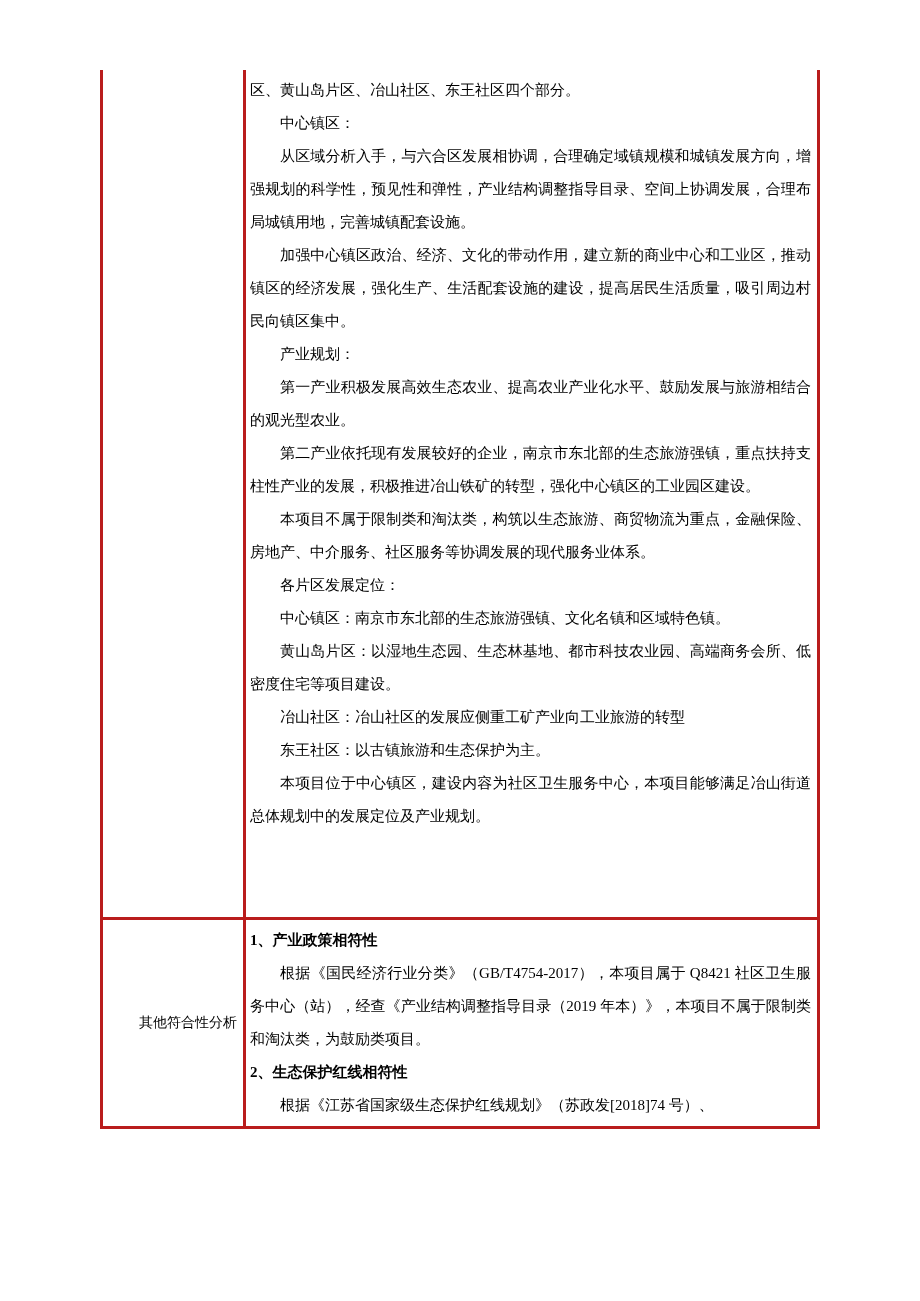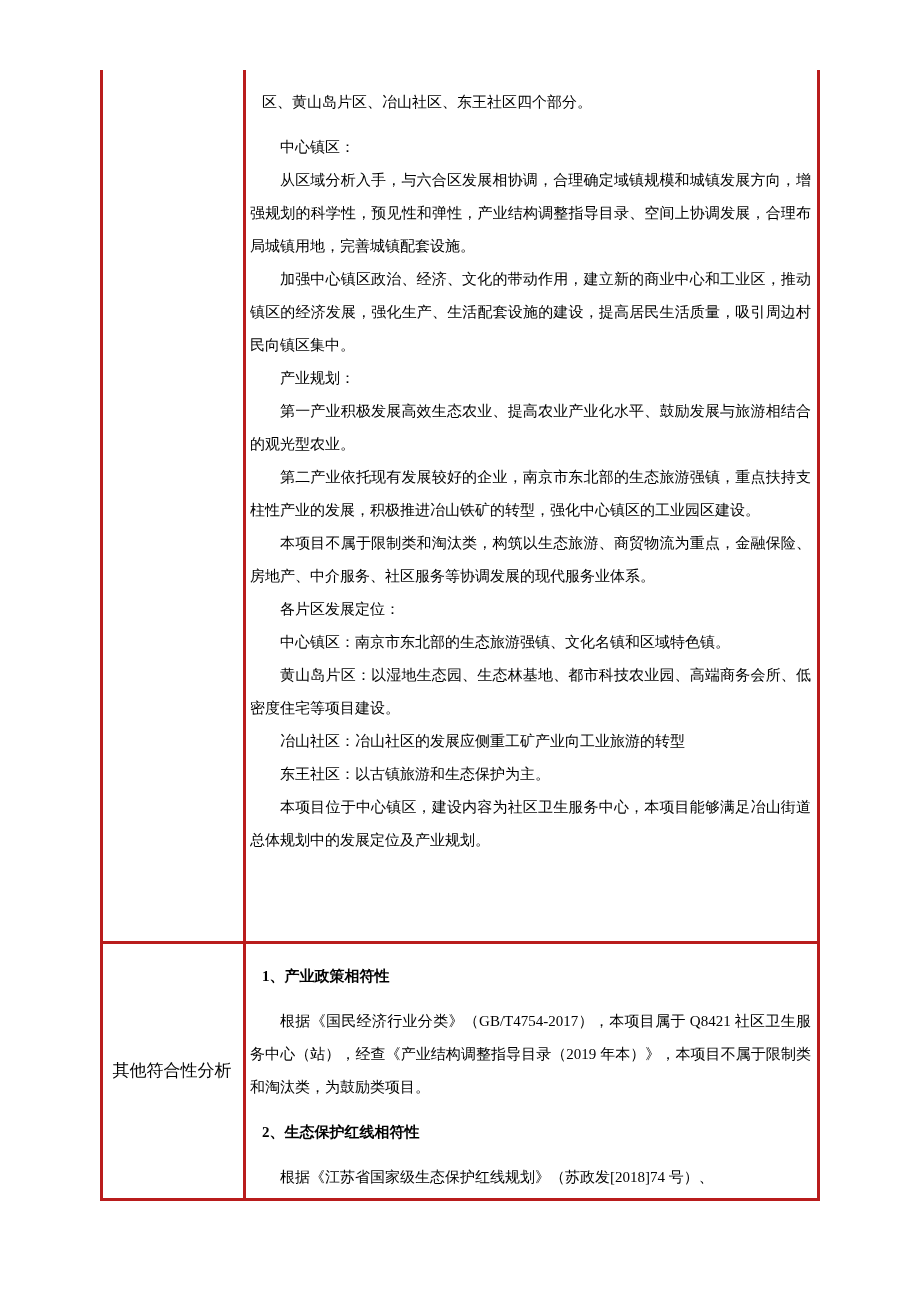--- a/index.html
+++ b/index.html
@@ -21,36 +21,36 @@
     width: 100%;
     table-layout: fixed;
   }
   table.doc-table td {
     border: 3px solid #b91c1c;
     vertical-align: middle;
     padding: 4px 6px 4px 4px;
   }
   td.label-cell {
     width: 130px;
-    text-align: center;
+    text-align: right;
     vertical-align: middle;
-    font-size: 17px;
+    font-size: 14px;
   }
   td.content-cell {
     vertical-align: top;
     text-align: justify;
     text-justify: inter-ideograph;
   }
   .para {
     text-indent: 2em;
     margin: 0;
   }
   .para-noindent {
     text-indent: 0;
-    margin: 12px;
+    margin: 0;
   }
   .bold {
     font-weight: bold;
   }
   
   tr.continuation td {
     border-top: none;
   }
   tr.continuation td.label-cell {
     

